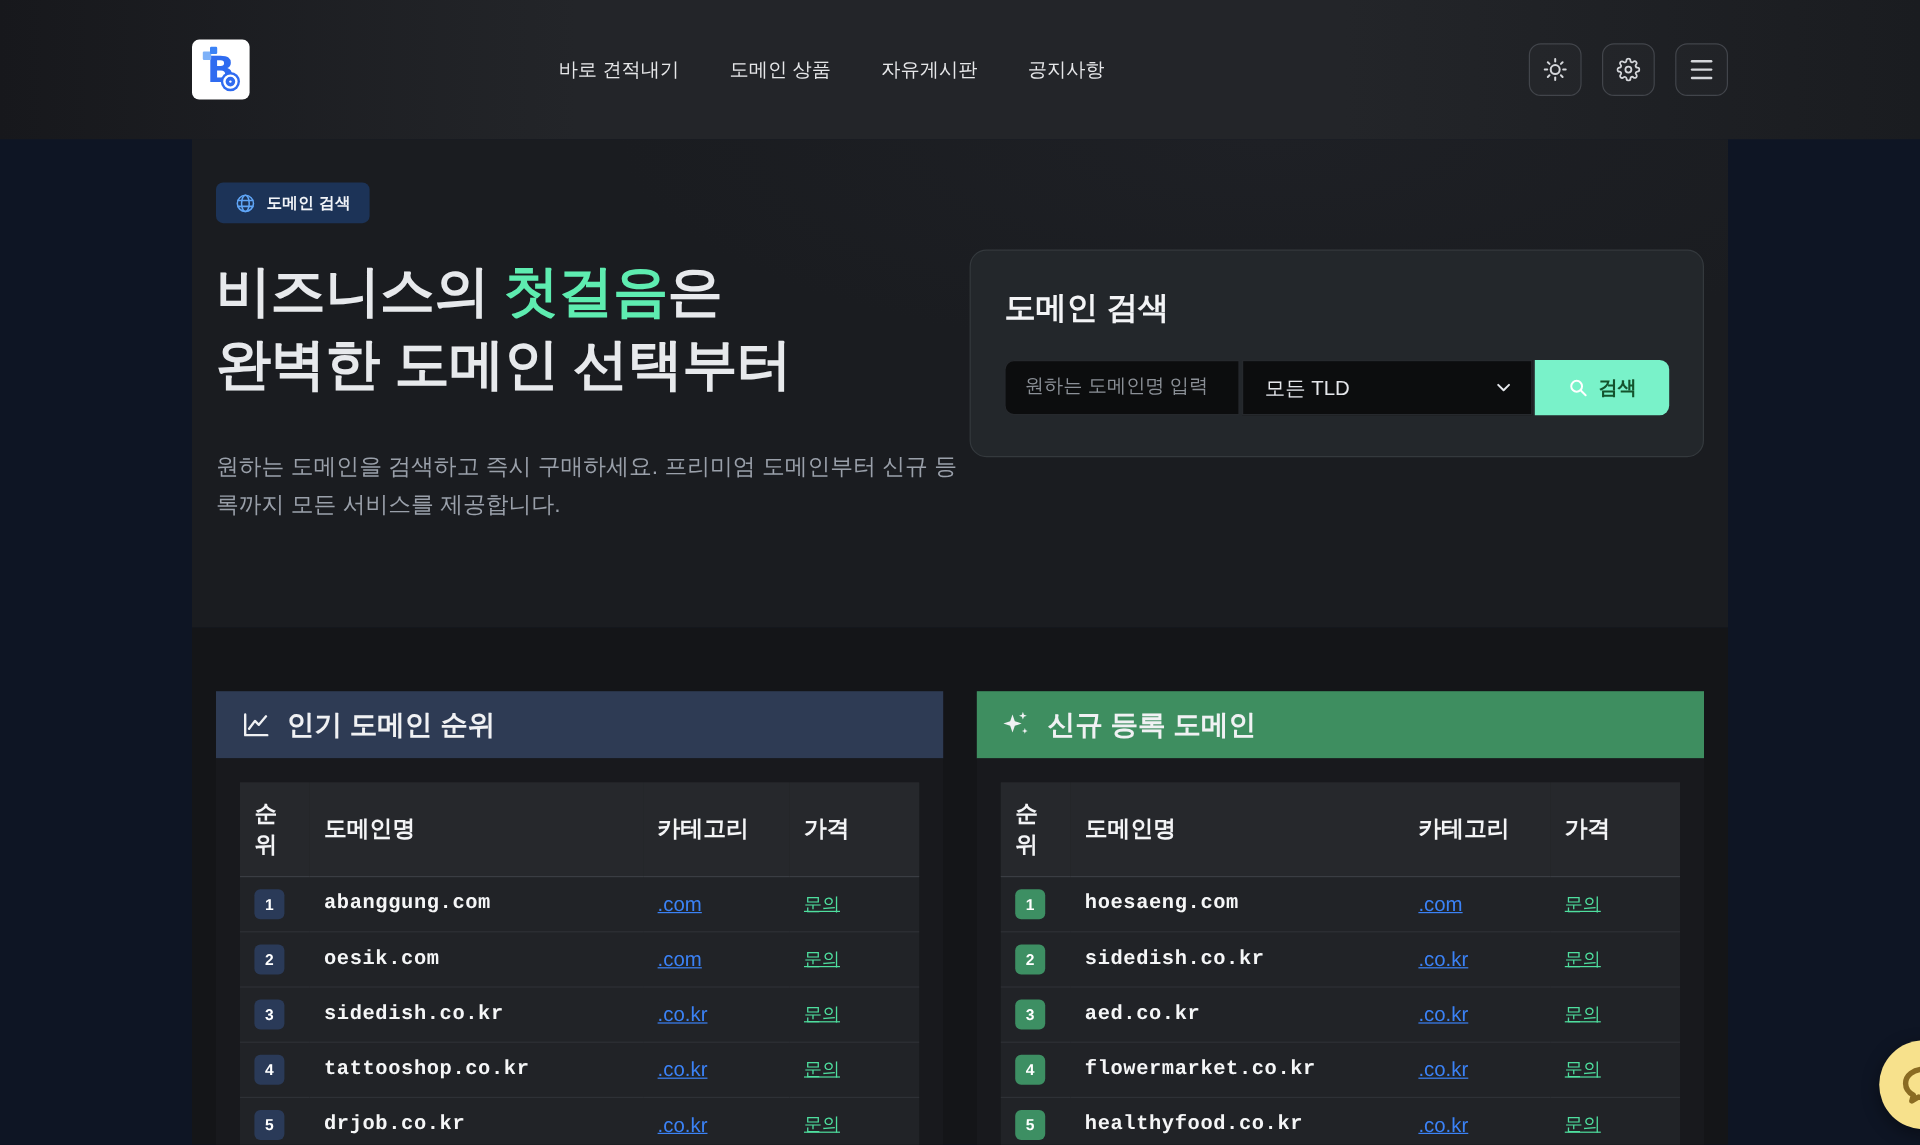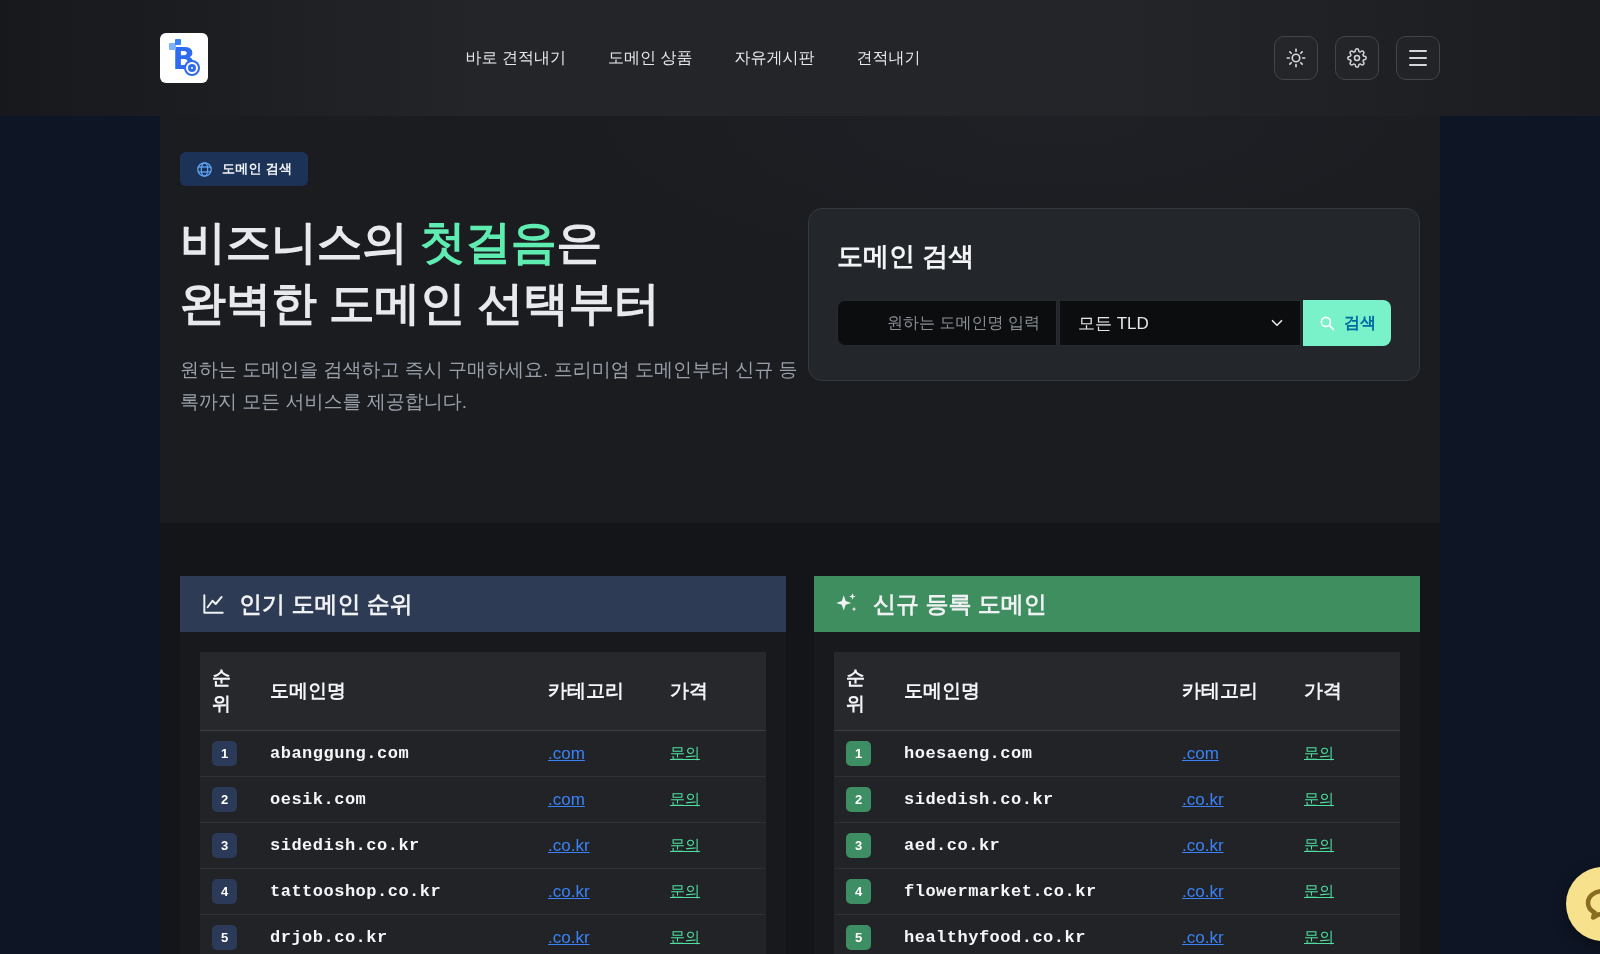--- a/index.html
+++ b/index.html
@@ -54,46 +54,45 @@
     display:inline-flex; align-items:center; gap:9px;
     background:#1c3357; border-radius:6px; padding:8px 16px;
     font-size:13px; font-weight:bold; color:#f1f4f8; letter-spacing:0.3px;
   }
   .hero h1 {
     margin-top:26px; font-size:46px; line-height:1.33; font-weight:800; color:#e7e9ec;
     letter-spacing:-0.5px;
   }
   .hero h1 .accent { color:#5eecb0; }
   .hero-desc {
-    margin-top:20px; font-size:19px; line-height:1.68; color:#9aa0aa; max-width:630px;
+    margin-top:40px; font-size:19px; line-height:1.68; color:#9aa0aa; max-width:630px;
   }
 
   
   .search-card {
     width:612px; margin-top:56px;
     background:#23272b; border:1px solid #34393d; border-radius:14px;
     padding:30px 28px 34px 28px;
   }
   .search-card-title { font-size:26px; font-weight:bold; color:#f3f4f6; }
   .search-row { display:flex; gap:2px; margin-top:26px; height:46px; }
   .domain-input {
     flex:1; min-width:0; height:46px; background:#0c0d0e; border:1px solid #26292d;
     border-radius:8px 0 0 8px; padding:0 16px; color:#e5e7eb; font-size:16px; outline:none;
     font-family:"Liberation Sans", sans-serif;
-    text-align:right;
   }
   .domain-input::placeholder { color:#8b9097; }
   .tld-select {
     width:242px; height:46px; background:#0c0d0e; border:1px solid #26292d;
     display:flex; align-items:center; justify-content:space-between; padding:0 14px 0 18px;
     color:#e5e7eb; font-size:17px; cursor:pointer;
   }
   .search-btn {
-    width:88px; height:46px; background:#79f2c9; border:none; border-radius:0 8px 8px 0;
-    color:#0369a1; font-size:16px; font-weight:bold; display:flex; align-items:center;
+    width:112px; height:46px; background:#79f2c9; border:none; border-radius:0 8px 8px 0;
+    color:#14532d; font-size:16px; font-weight:bold; display:flex; align-items:center;
     justify-content:center; gap:8px; cursor:pointer; font-family:"Liberation Sans", sans-serif;
   }
   .suggest-row { margin-top:24px; display:flex; align-items:center; gap:19px; font-size:15px; }
   .suggest-label { color:#9aa1ab; }
   .suggest-link { color:#4be0a6; cursor:pointer; text-decoration:none; }
 
   
   .tables-section {
     width:1280px; margin:0 auto; background:#141518;
     height:431px; padding:53px 20px 0 20px;
@@ -148,21 +147,21 @@
       <span class="logo-b">B</span>
       <span class="logo-px1"></span>
       <span class="logo-px2"></span>
       <span class="logo-ring"></span>
     </div>
 
     <div class="nav">
       <span class="nav-item">바로 견적내기</span>
       <span class="nav-item">도메인 상품</span>
       <span class="nav-item">자유게시판</span>
-      <span class="nav-item">견적내기</span>
+      <span class="nav-item">공지사항</span>
     </div>
 
     <div class="header-actions">
       <div class="icon-btn">
         <span>
           <svg width="20" height="20" viewBox="0 0 24 24" fill="none" stroke="#d4d6da" stroke-width="2" stroke-linecap="round">
             <circle cx="12" cy="12" r="4.5"></circle>
             <line x1="12" y1="1.5" x2="12" y2="4"></line>
               <line x1="12" y1="20" x2="12" y2="22.5"></line>
             <line x1="1.5" y1="12" x2="4" y2="12"></line>

